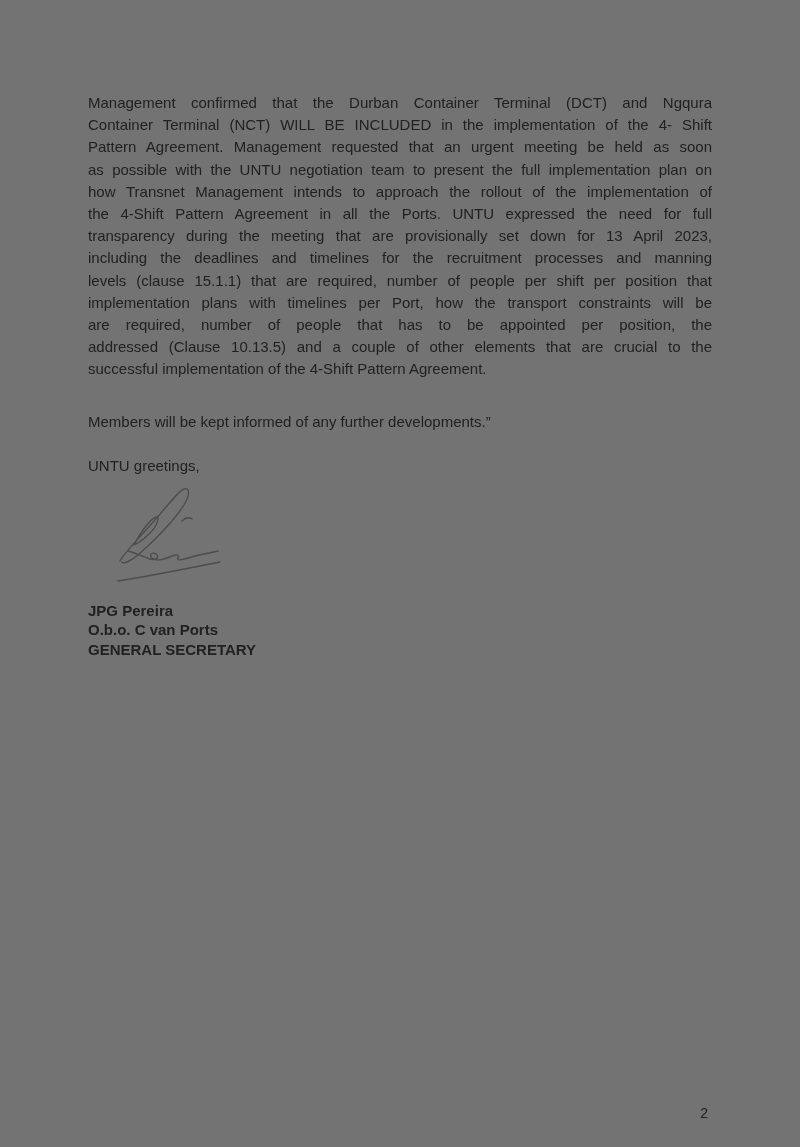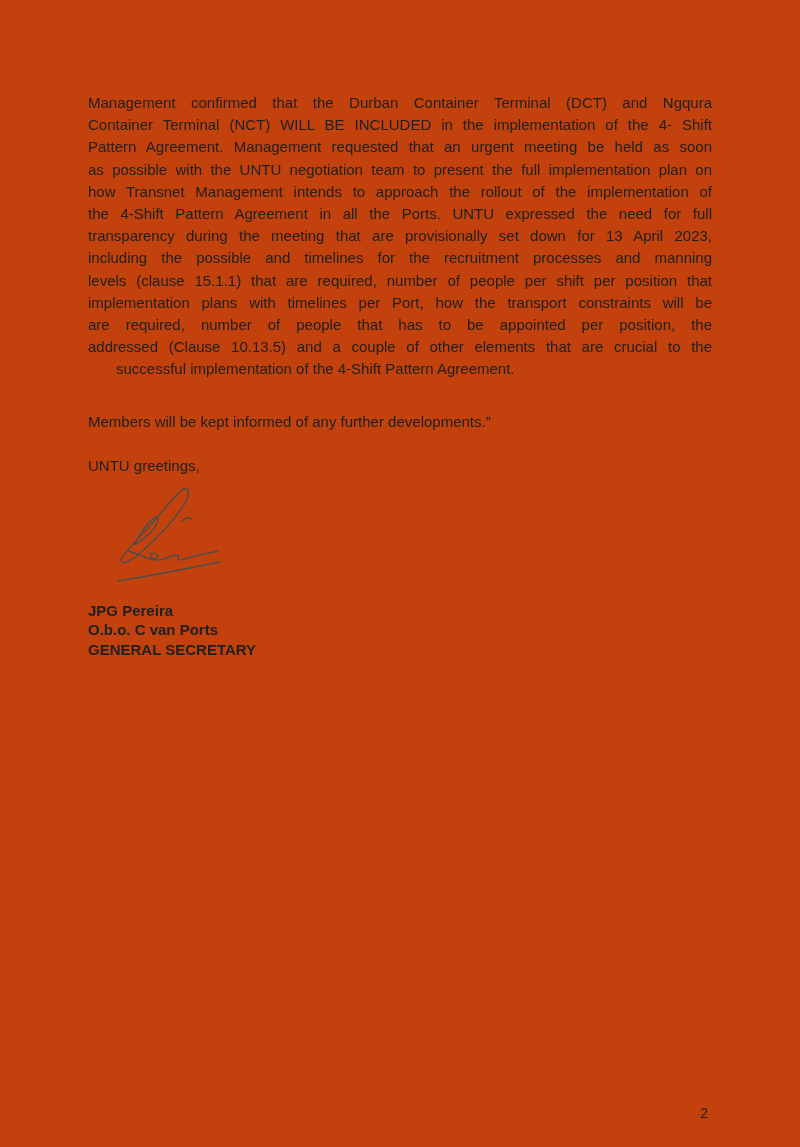--- a/index.html
+++ b/index.html
@@ -4,42 +4,41 @@
 <style>
   html, body {
     margin: 0;
     padding: 0;
     background: #ffffff;
   }
   .page {
     position: relative;
     width: 800px;
     height: 1147px;
-    background: #c2410c;
+    background: #737373;
     font-family: "Liberation Sans", sans-serif;
     color: #212121;
     overflow: hidden;
   }
   .content {
     position: absolute;
     left: 88px;
     top: 92px;
     width: 624px;
     font-size: 15px;
   }
   .para1 .pline {
     line-height: 22.2px;
     text-align: justify;
     text-align-last: justify;
     white-space: nowrap;
   }
   .para1 .pline-last {
     text-align: center;
     text-align-last: left;
-    margin-left: 28px;
   }
   .para2 {
     margin-top: 30px;
     line-height: 22.2px;
   }
   .para3 {
     margin-top: 22px;
     line-height: 22.2px;
   }
   .sig-wrap {
@@ -74,21 +73,21 @@
   <div class="content">
 
     <div class="para1">
       <div class="pline">Management confirmed that the Durban Container Terminal (DCT) and Ngqura</div>
       <div class="pline">Container Terminal (NCT) WILL BE INCLUDED in the implementation of the 4- Shift</div>
       <div class="pline">Pattern Agreement. Management requested that an urgent meeting be held as soon</div>
       <div class="pline">as possible with the UNTU negotiation team to present the full implementation plan on</div>
       <div class="pline">how Transnet Management intends to approach the rollout of the implementation of</div>
       <div class="pline">the 4-Shift Pattern Agreement in all the Ports. UNTU expressed the need for full</div>
       <div class="pline">transparency during the meeting that are provisionally set down for 13 April 2023,</div>
-      <div class="pline">including the possible and timelines for the recruitment processes and manning</div>
+      <div class="pline">including the deadlines and timelines for the recruitment processes and manning</div>
       <div class="pline">levels (clause 15.1.1) that are required, number of people per shift per position that</div>
       <div class="pline">implementation plans with timelines per Port, how the transport constraints will be</div>
       <div class="pline">are required, number of people that has to be appointed per position, the</div>
       <div class="pline">addressed (Clause 10.13.5) and a couple of other elements that are crucial to the</div>
       <div class="pline pline-last">successful implementation of the 4-Shift Pattern Agreement.</div>
     </div>
 
     <div class="para2">Members will be kept informed of any further developments.”</div>
 
     <div class="para3">UNTU greetings,</div>

